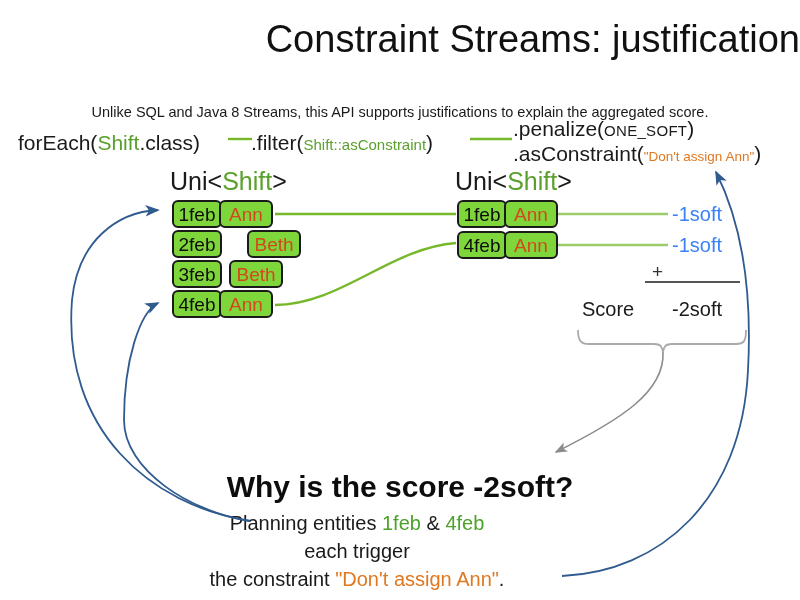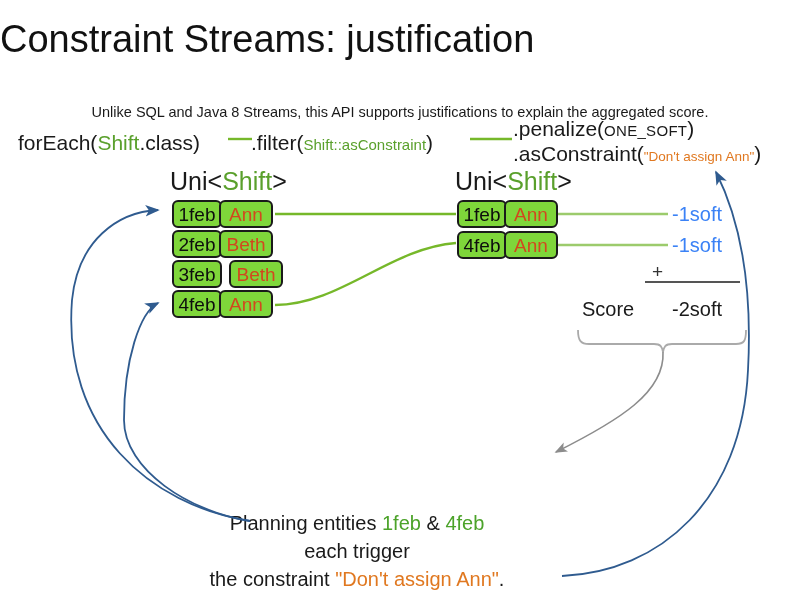--- a/index.html
+++ b/index.html
@@ -18,21 +18,21 @@
     height: 600px;
     overflow: hidden;
     background: #ffffff;
   }
   
   #title {
     position: absolute;
     left: 0;
     top: 18px;
     width: 800px;
-    text-align: left;
+    text-align: right;
     font-size: 38px;
     font-weight: normal;
     letter-spacing: 0px;
     color: #111111;
     white-space: nowrap;
   }
   #subtitle {
     position: absolute;
     left: 0;
     top: 68px;
@@ -187,21 +187,21 @@
   <div class="code" id="code-asconstraint"><span>.asConstraint(</span><span class="tok-tiny-orange">"Don't assign Ann"</span><span>)</span></div>
 
   <div class="uni-caption" id="uni-left"><span>Uni&lt;</span><span class="tok-green">Shift</span><span>&gt;</span></div>
 
   <div class="uni-caption" id="uni-right"><span>Uni&lt;</span><span class="tok-green">Shift</span><span>&gt;</span></div>
 
   <div class="shift-row" style="left:172px; top:200px;">
     <div class="cell cell-date">1feb</div>
     <div class="cell cell-name">Ann</div>
   </div>
-  <div class="shift-row" style="left:172px; top:230px;">
+  <div class="shift-row" style="left:172px; top:230px;gap:28px;">
     <div class="cell cell-date">2feb</div>
     <div class="cell cell-name">Beth</div>
   </div>
   <div class="shift-row" style="left:172px; top:260px;gap:10px;">
     <div class="cell cell-date">3feb</div>
     <div class="cell cell-name">Beth</div>
   </div>
   <div class="shift-row" style="left:172px; top:290px;">
     <div class="cell cell-date">4feb</div>
     <div class="cell cell-name">Ann</div>
@@ -216,20 +216,21 @@
     <div class="cell cell-name">Ann</div>
   </div>
 
   <div class="soft-label" id="soft-1">-1soft</div>
   <div class="soft-label" id="soft-2">-1soft</div>
 
   <div id="plus-sign">+</div>
   <div id="score-label">Score</div>
   <div id="score-total">-2soft</div>
 
+  <div id="why-heading">Why is the score -2soft?</div>
   <div class="why-line" id="why-line-1"><span>Planning entities </span><span class="why-green">1feb</span><span> &amp; </span><span class="why-green">4feb</span></div>
   <div class="why-line" id="why-line-2">each trigger</div>
   <div class="why-line" id="why-line-3"><span>the constraint </span><span class="why-orange">"Don't assign Ann"</span><span>.</span></div>
 
   <svg id="overlay" viewBox="0 0 800 600">
     <defs>
       <marker id="blue-arrow-head" markerWidth="9" markerHeight="9" refX="7" refY="3.2" orient="auto">
         <path d="M0,0 L8,3.2 L0,6.4 L2,3.2 Z" fill="#2f5b8f"></path>
       </marker>
       <marker id="gray-arrow-head" markerWidth="9" markerHeight="9" refX="7" refY="3.2" orient="auto">

